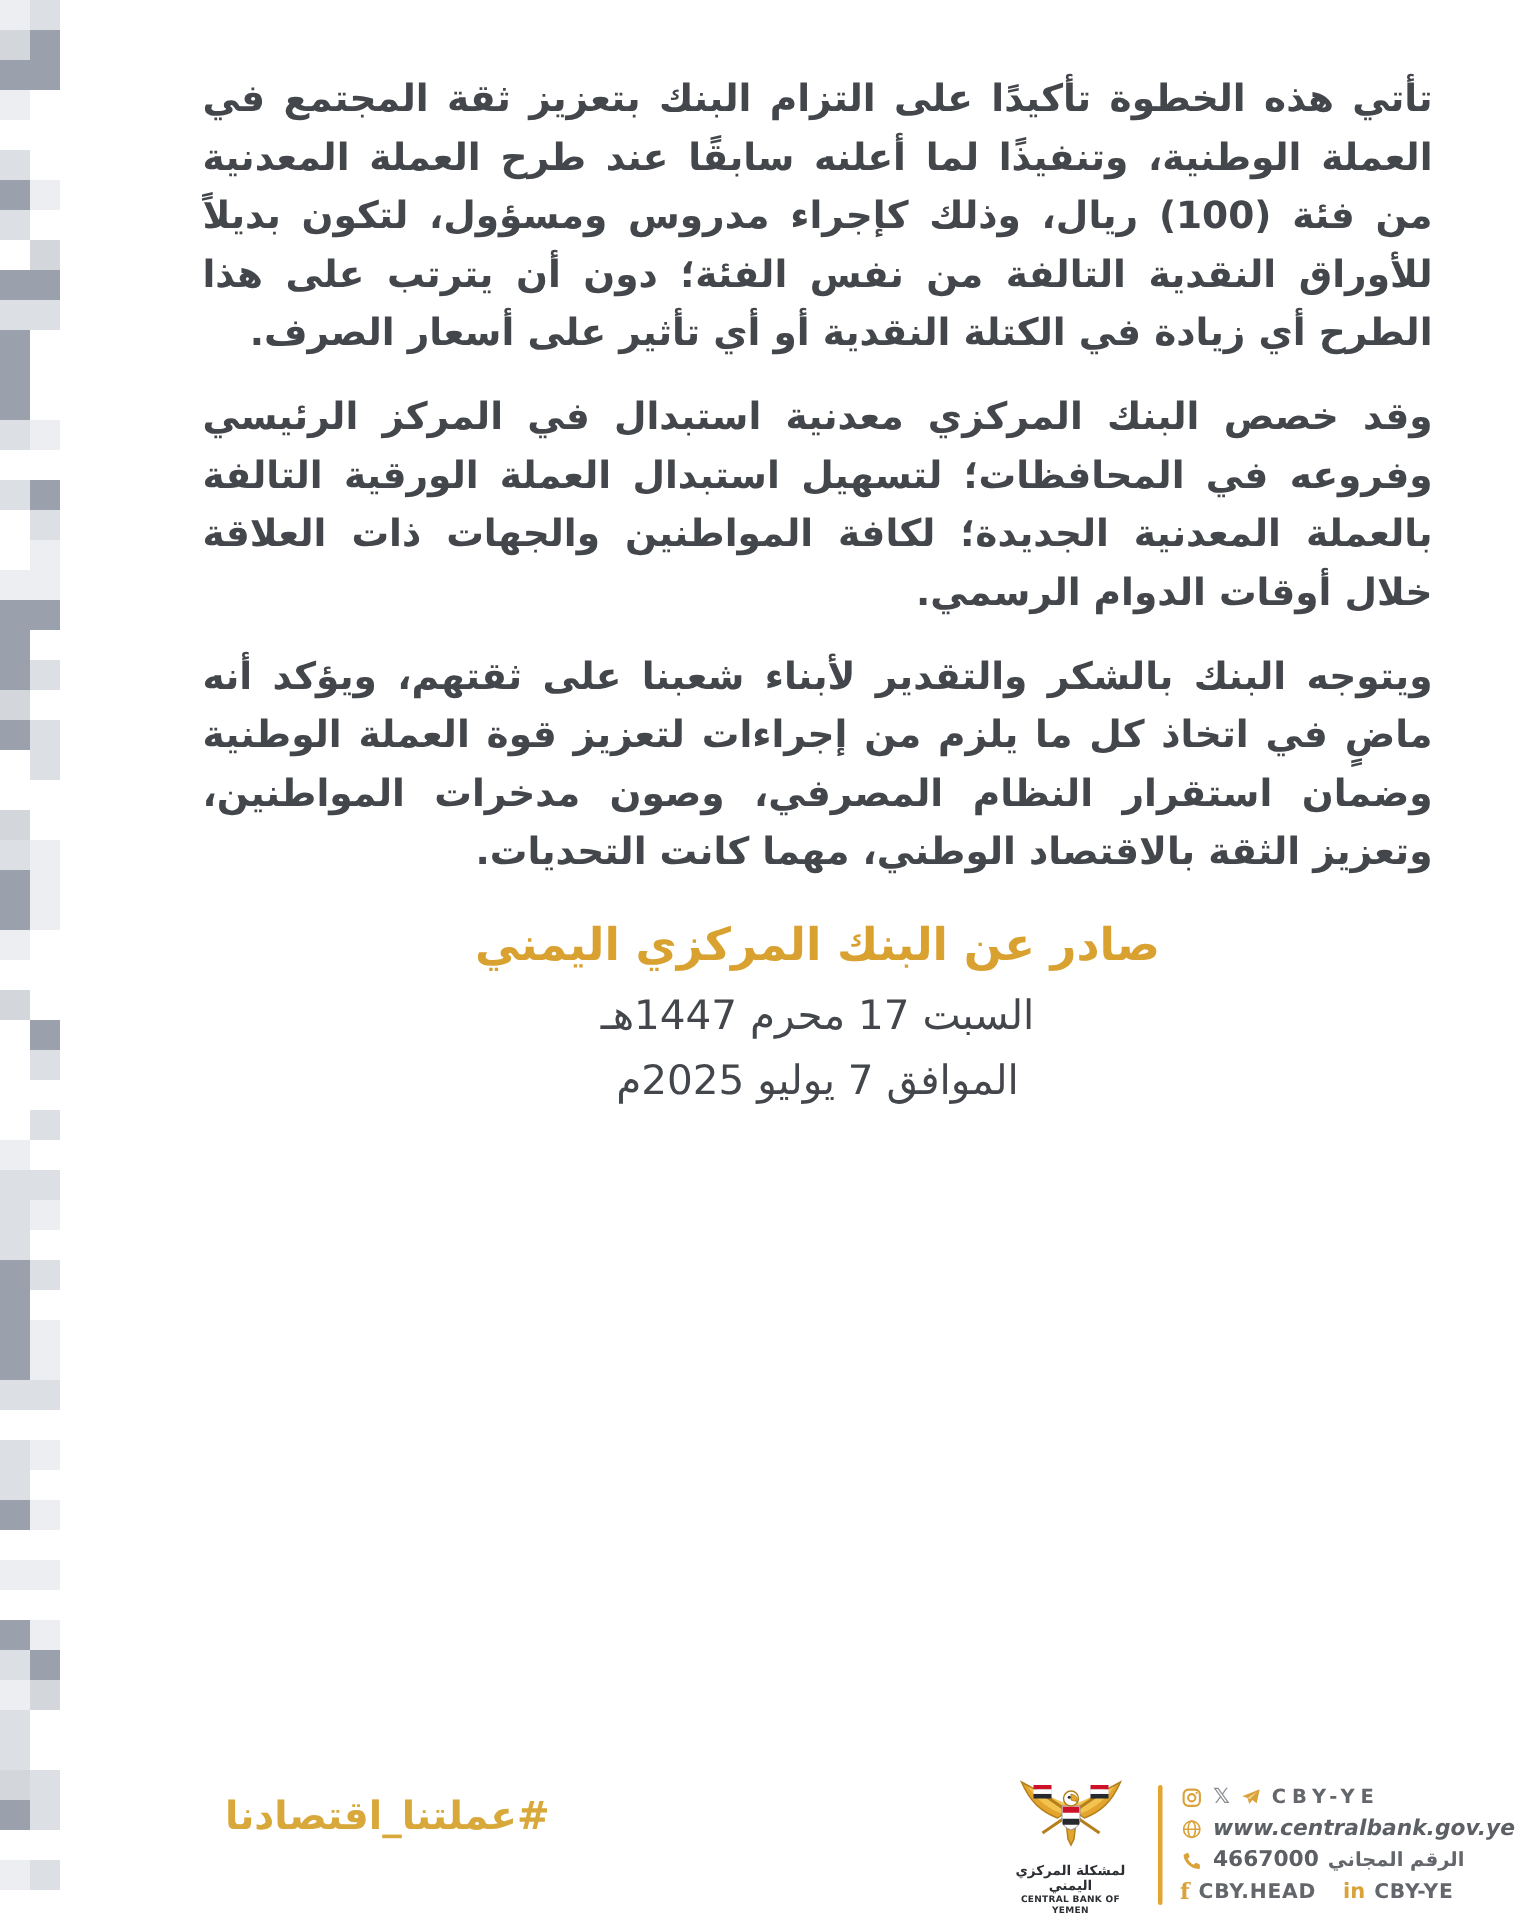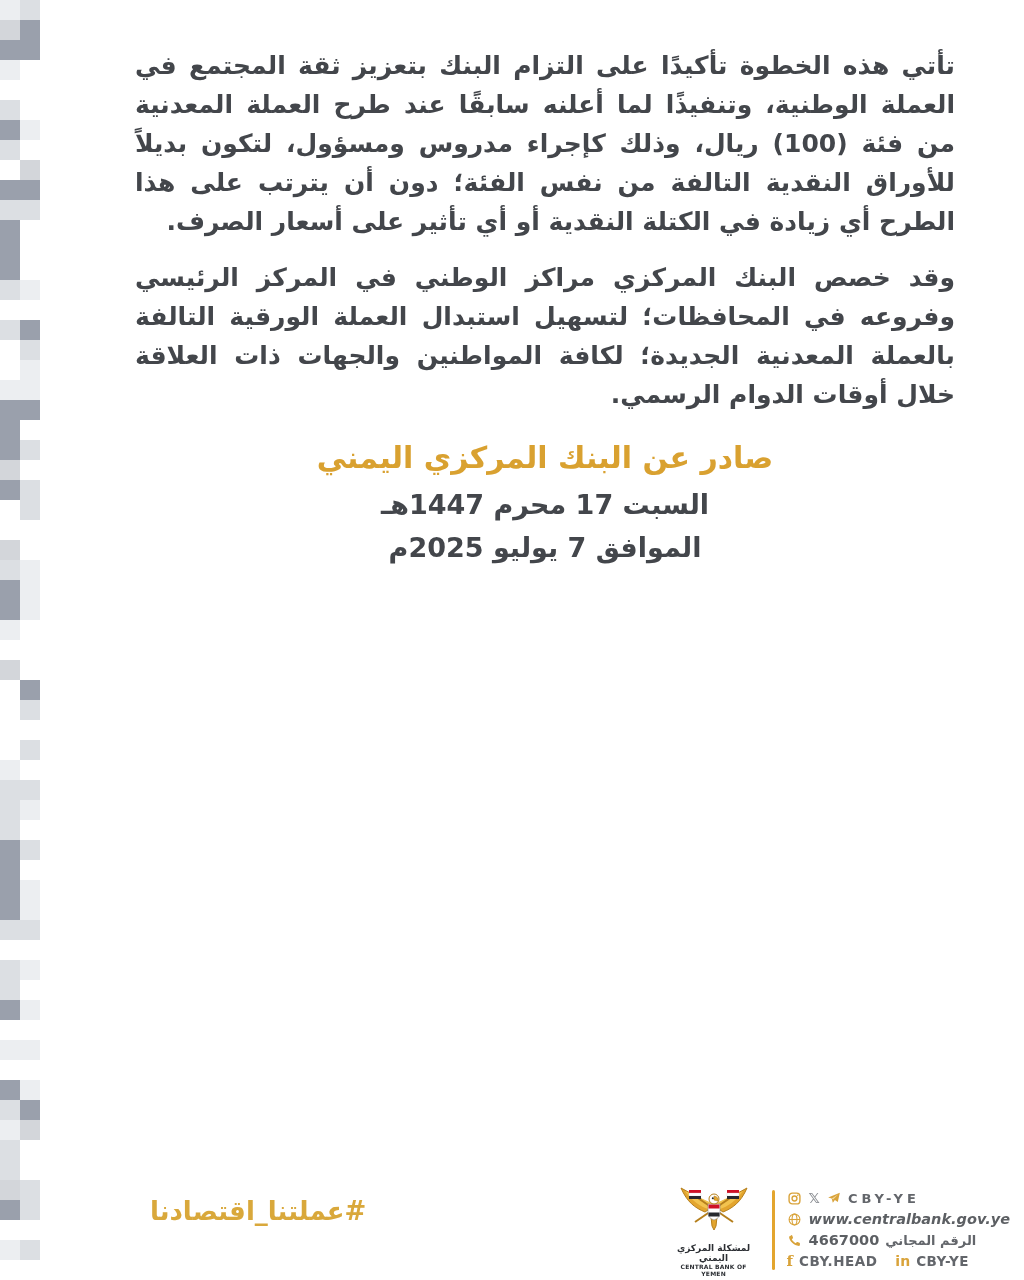--- a/index.html
+++ b/index.html
@@ -17,21 +17,21 @@
   .title-row { margin-top:86px; display:flex; align-items:center; gap:14px; }
   .title-bar { width:17px; height:52px; background:#E3A52E; }
   .doc-title { font-size:37px; font-weight:bold; color:#3a3e44; letter-spacing:0; }
 
   .paras { margin-top:46px; }
   .paras p { font-size:25px; line-height:39px; font-weight:bold; color:#43464b;
              text-align:justify; margin-bottom:17px; }
 
   .signature { margin-top:26px; text-align:center; }
   .sig-issuer { font-size:30px; font-weight:bold; color:#D9A130; margin-bottom:14px;margin-top:20px; }
-  .sig-date  { font-size:27px; font-weight:bold; color:#43464b; margin-bottom:12px; }
+  .sig-date  { font-size:27px; font-weight:normal; color:#43464b; margin-bottom:12px; }
 
   
   .hashtag { position:absolute; left:150px; top:1196px; font-size:26px; font-weight:bold;
              color:#D9A83B; direction:rtl; }
 
   .footer-right { position:absolute; right:14px; top:1182px; display:flex;
                   align-items:center; gap:12px; }
   .logo-block { width:92px; text-align:center; }
   .logo-ar { font-size:9px; font-weight:bold; color:#2b2e33; direction:rtl; margin-top:1px; }
   .logo-en { font-size:6px; font-weight:bold; color:#2b2e33; letter-spacing:.2px; }
@@ -184,21 +184,22 @@
       <div style="background: rgb(236, 238, 241);"></div>
       <div style="background: rgb(220, 223, 227);"></div>
       <div style="background: rgb(255, 255, 255);"></div>
       <div style="background: rgb(255, 255, 255);"></div>
     </div>
 
   <div class="content">
 
     <div class="paras">
       <p>تأتي هذه الخطوة تأكيدًا على التزام البنك بتعزيز ثقة المجتمع في العملة الوطنية، وتنفيذًا لما أعلنه سابقًا عند طرح العملة المعدنية من فئة (100) ريال، وذلك كإجراء مدروس ومسؤول، لتكون بديلاً للأوراق النقدية التالفة من نفس الفئة؛ دون أن يترتب على هذا الطرح أي زيادة في الكتلة النقدية أو أي تأثير على أسعار الصرف.</p>
-      <p>وقد خصص البنك المركزي مراكز الوطني في المركز الرئيسي وفروعه في المحافظات؛ لتسهيل استبدال العملة الورقية التالفة بالعملة المعدنية الجديدة؛ لكافة المواطنين والجهات ذات العلاقة خلال أوقات الدوام الرسمي.</p>
+      <p>وقد خصص البنك المركزي معدنية استبدال في المركز الرئيسي وفروعه في المحافظات؛ لتسهيل استبدال العملة الورقية التالفة بالعملة المعدنية الجديدة؛ لكافة المواطنين والجهات ذات العلاقة خلال أوقات الدوام الرسمي.</p>
+      <p>ويتوجه البنك بالشكر والتقدير لأبناء شعبنا على ثقتهم، ويؤكد أنه ماضٍ في اتخاذ كل ما يلزم من إجراءات لتعزيز قوة العملة الوطنية وضمان استقرار النظام المصرفي، وصون مدخرات المواطنين، وتعزيز الثقة بالاقتصاد الوطني، مهما كانت التحديات.</p>
     </div>
 
     <div class="signature">
       <div class="sig-issuer">صادر عن البنك المركزي اليمني</div>
       <div class="sig-date">السبت 17 محرم 1447هـ</div>
       <div class="sig-date">الموافق 7 يوليو 2025م</div>
     </div>
   </div>
 
   <div class="hashtag">#عملتنا_اقتصادنا</div>

